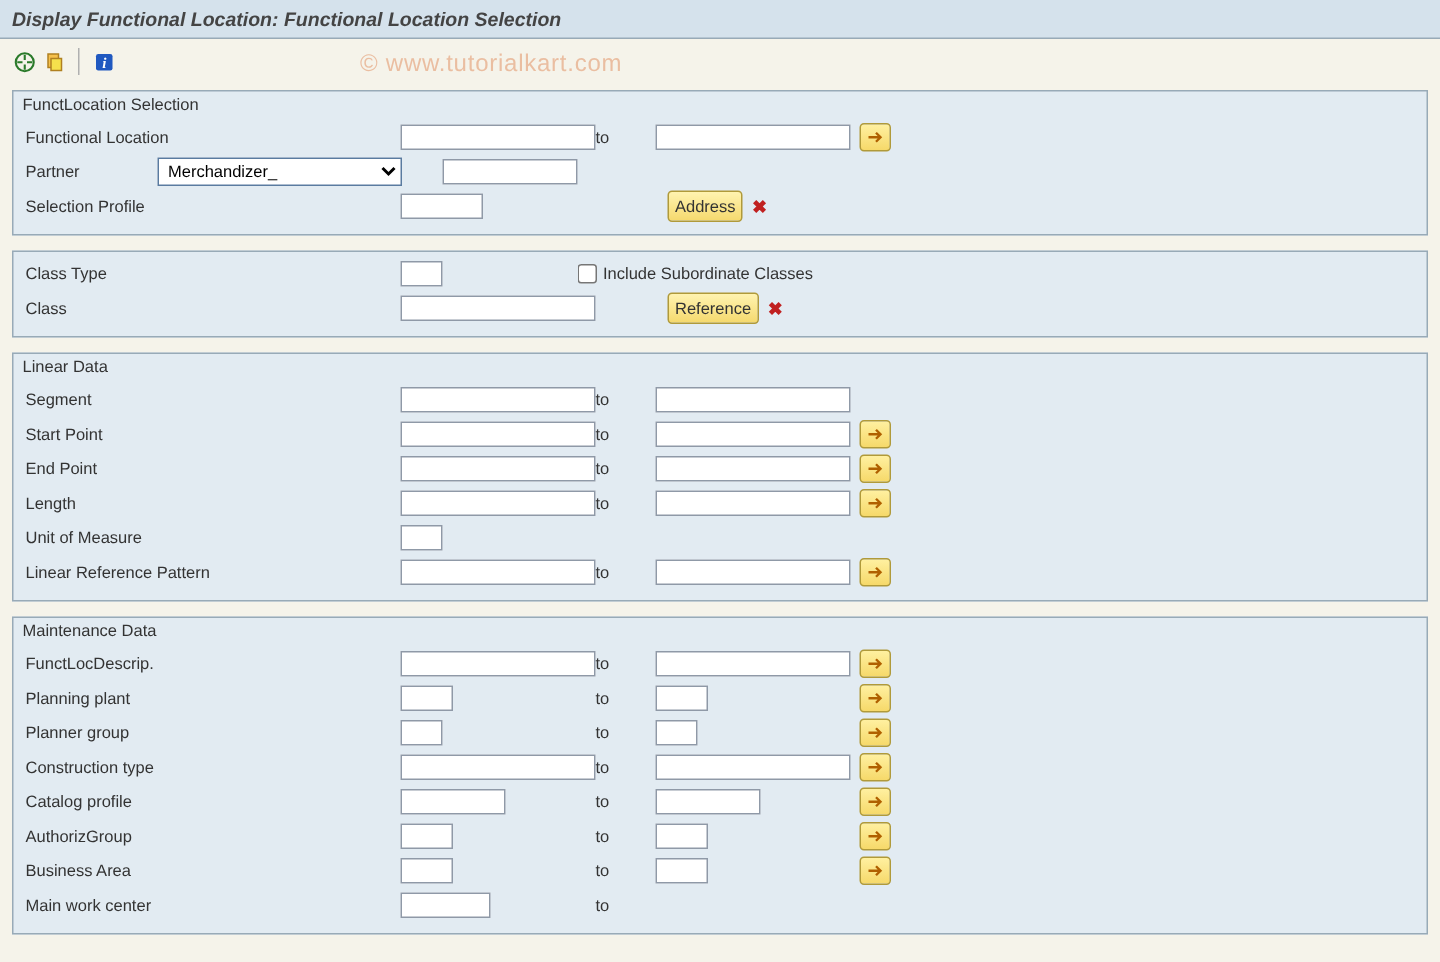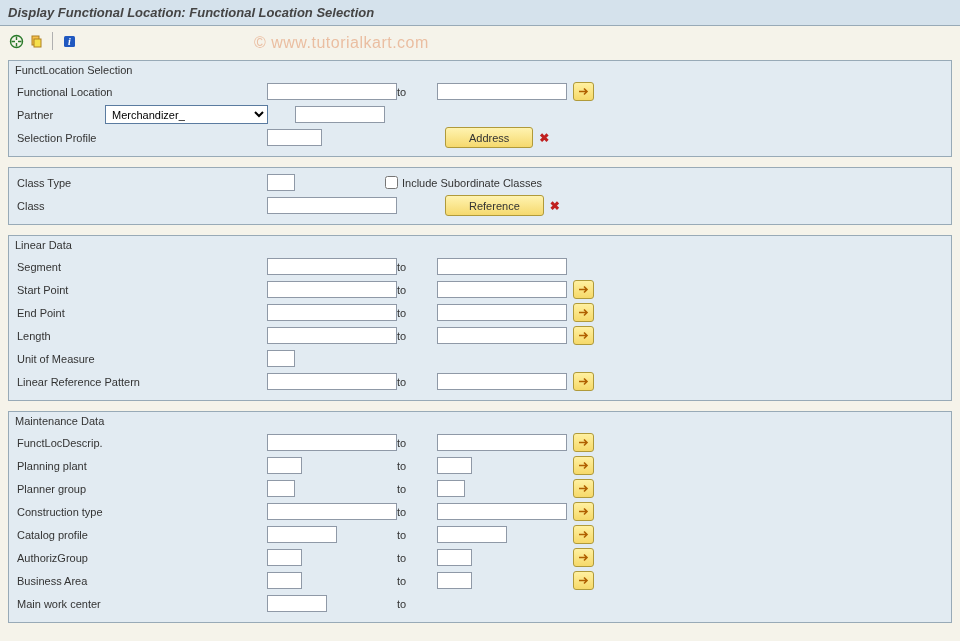--- a/index.html
+++ b/index.html
@@ -109,21 +109,21 @@
       justify-content: center;
       margin-left: 6px;
       cursor: pointer;
       box-sizing: border-box;
     }
     .btn {
       background: linear-gradient(#fff3b0, #f5d96e);
       border: 1px solid #b09a3a;
       border-radius: 3px;
       height: 19px;
-      padding: 0 23px;
+      padding: 0 4px;
       font-size: 11px;
       color: #333;
       display: inline-flex;
       align-items: center;
       cursor: pointer;
       margin-left: 0;
     }
     .del-icon {
       margin-left: 6px;
       color: #c02020;
@@ -138,21 +138,21 @@
       margin-left: 10px;
     }
     .chk-wrap input {
       margin:0;
       width: 13px;
       height: 13px;
     }
     .watermark {
       position: absolute;
       top: 34px;
-      left: 254px;
+      left: 240px;
       color: #e08a5a;
       opacity: .5;
       font-size: 16px;
       pointer-events: none;
       letter-spacing: .5px;
     }
   </style>
 </head>
 <body>
 

